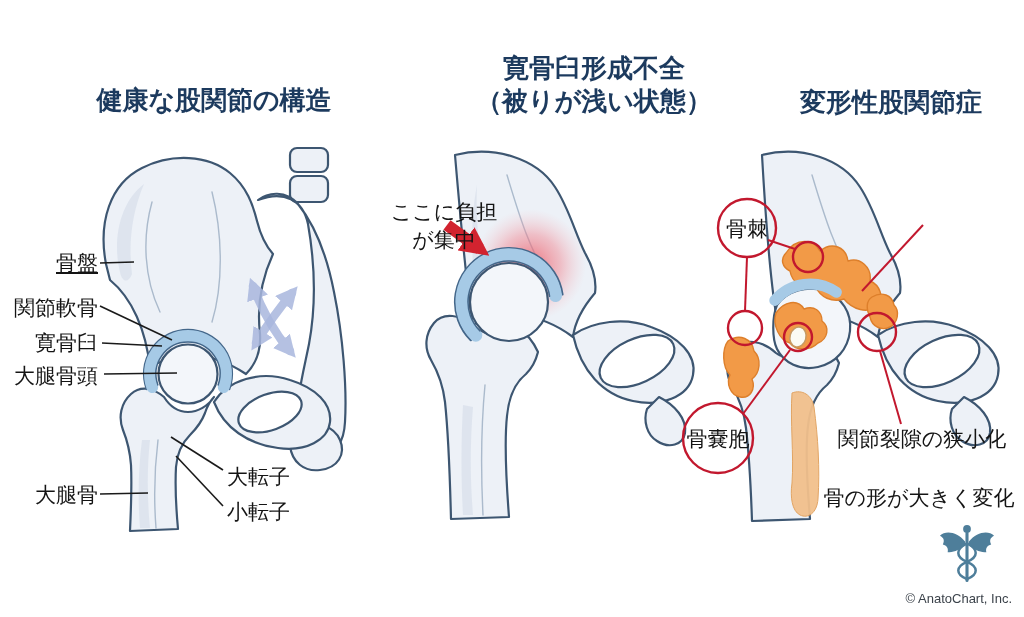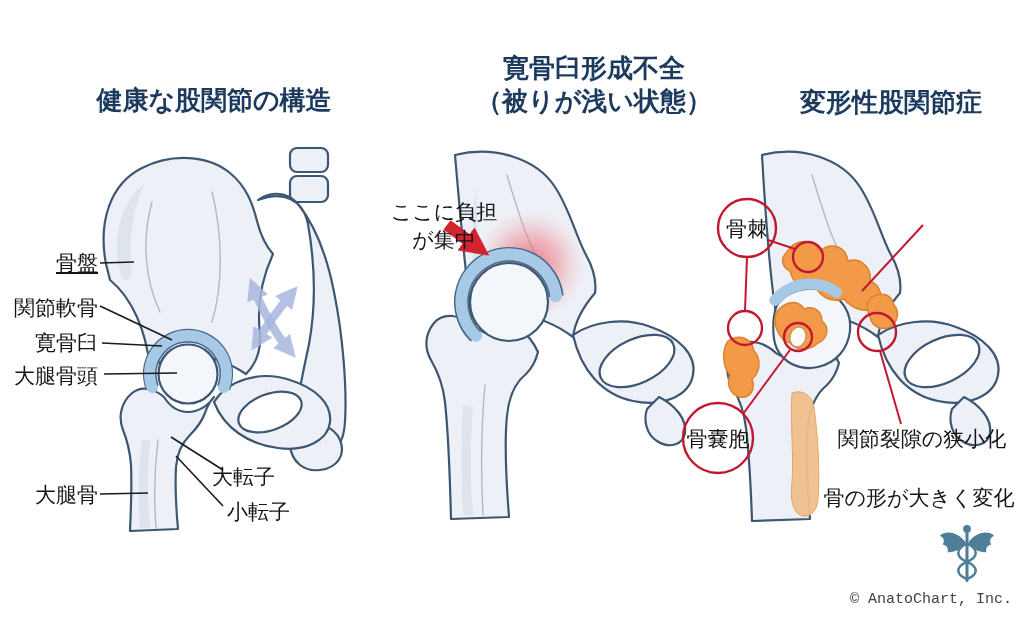--- a/index.html
+++ b/index.html
@@ -26,21 +26,21 @@
   .abs{position:absolute;}
   .title{
     font-size:26px;font-weight:700;color:var(--c-title_navy);
     white-space:nowrap;transform:translateX(-50%);text-align:center;line-height:33px;
   }
   .lbl{font-size:21px;color:var(--c-label_black);white-space:nowrap;line-height:23px;}
   .lbl-r{text-align:right;}
   .lbl-c{transform:translateX(-50%);text-align:center;}
   .lbl-cc{transform:translate(-50%,-50%);text-align:left;}
   .note{font-size:21px;line-height:28px;}
-  .copyright{font-size:15px;color:var(--c-copyright_gray);white-space:nowrap;font-family:Liberation Mono, monospace;}
+  .copyright{font-size:13px;color:var(--c-copyright_gray);white-space:nowrap;}
   
   .bone{fill:var(--c-bone_fill);stroke:var(--c-bone_outline);stroke-width:2.2;stroke-linejoin:round;}
   .hole{fill:#ffffff;stroke:var(--c-bone_outline);stroke-width:2.2;}
   .shade{fill:var(--c-bone_shade);opacity:.65;stroke:none;}
   .detail{fill:none;stroke:#9fb0c4;stroke-width:1.4;opacity:.85;stroke-linecap:round;}
   .head{fill:#f3f6fa;stroke:var(--c-bone_outline);stroke-width:2.2;}
   .cart-band{fill:none;stroke:var(--c-cartilage_blue);stroke-linecap:round;}
   .cart-edge{fill:none;stroke:var(--c-cartilage_edge);stroke-linecap:round;}
   .motion{fill:none;stroke:var(--c-motion_arrow_blue);opacity:.85;stroke-linecap:round;}
   .m-head{fill:var(--c-motion_arrow_blue);}
@@ -120,21 +120,21 @@
       <path class="leader" d="M223,330 L171,297"></path>
       <path class="leader" d="M223,366 L176,316"></path>
     </g>
   </svg>
 
   <div class="abs lbl lbl-r" style="right:926px;top:251px;text-decoration:underline;">骨盤</div>
   <div class="abs lbl lbl-r" style="right:926px;top:296px;">関節軟骨</div>
   <div class="abs lbl lbl-r" style="right:926px;top:331px;">寛骨臼</div>
   <div class="abs lbl lbl-r" style="right:926px;top:364px;">大腿骨頭</div>
   <div class="abs lbl lbl-r" style="right:926px;top:483px;">大腿骨</div>
-  <div class="abs lbl" style="left:212px;top:465px;">大転子</div>
+  <div class="abs lbl" style="left:227px;top:465px;">大転子</div>
   <div class="abs lbl" style="left:227px;top:500px;">小転子</div>
 
   <svg class="abs" style="left:397px;top:145px" width="320" height="420" viewBox="0 0 320 420">
     <defs>
       <radialGradient id="gGlow">
         <stop offset="0" stop-color="#ec4f5c" stop-opacity="0.8"></stop>
         <stop offset="0.55" stop-color="#f0808b" stop-opacity="0.45"></stop>
         <stop offset="1" stop-color="#f6b7bd" stop-opacity="0"></stop>
       </radialGradient>
       <marker id="maRed" viewBox="0 0 10 10" refX="6" refY="5" markerWidth="2.4" markerHeight="2.4" orient="auto">

